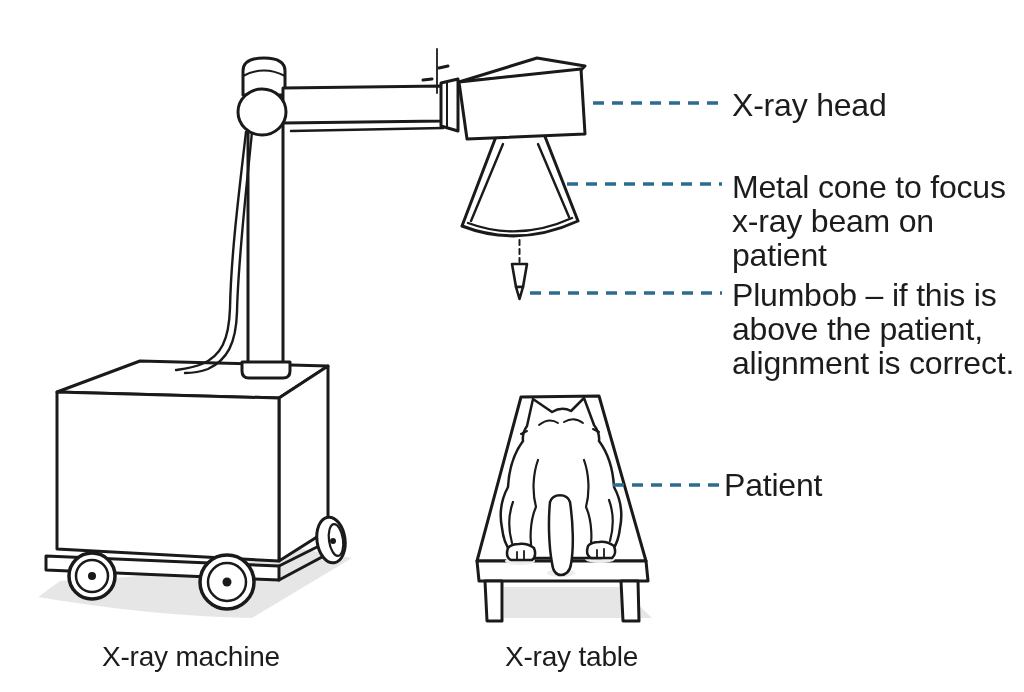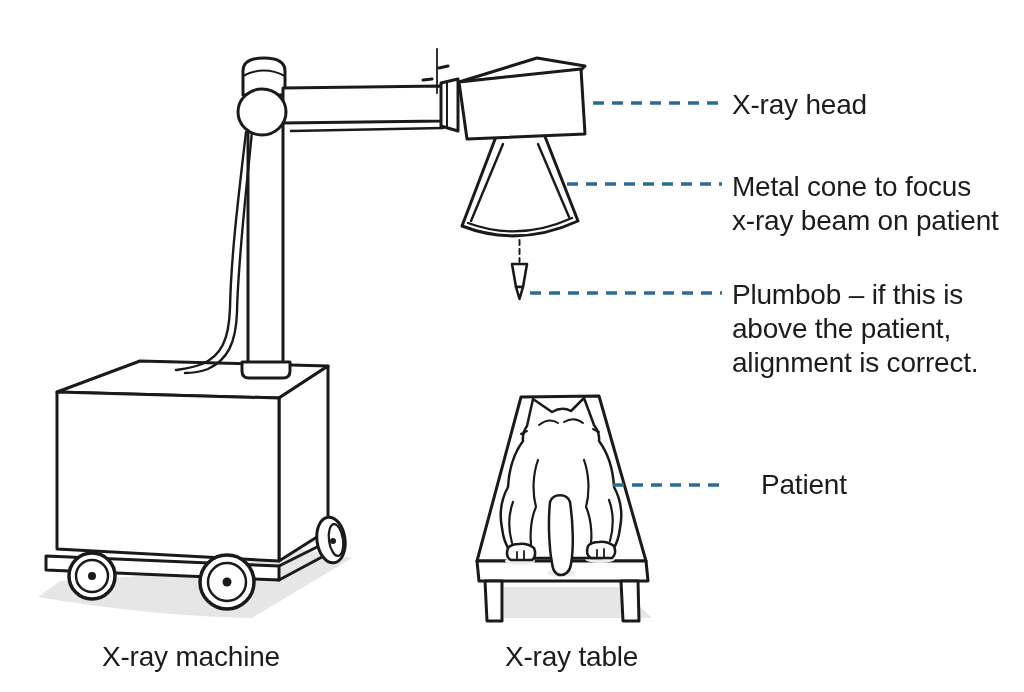--- a/index.html
+++ b/index.html
@@ -6,21 +6,21 @@
   .stage{
     position:relative;
     width:1024px;height:692px;
     background:#ffffff;
     font-family:"Liberation Sans", sans-serif;
     overflow:hidden;
   }
   .stage svg{position:absolute;left:0;top:0;}
   .callout{
     position:absolute;
-    font-size:28px;
+    font-size:32px;
     line-height:34px;
     color:#1c1c1c;
     letter-spacing:-0.2px;
     white-space:normal;
   }
   .caption{
     position:absolute;
     font-size:28px;
     line-height:32px;
     color:#1c1c1c;
@@ -141,19 +141,19 @@
     <div>Metal cone to focus</div>
     <div>x-ray beam on patient</div>
   </div>
 
   <div class="callout" style="left:732px; top:278px; width:300px;">
     <div>Plumbob – if this is</div>
     <div>above the patient,</div>
     <div>alignment is correct.</div>
   </div>
 
-  <div class="callout" style="left:761px; top:468px; width:200px;">Patient</div>
+  <div class="callout" style="left:724px; top:468px; width:200px;">Patient</div>
 
   <div class="caption" style="left:505px; top:641px;">X-ray table</div>
 
   <div class="caption" style="left:102px; top:641px;">X-ray machine</div>
 
 </div>
 
 </body></html>

